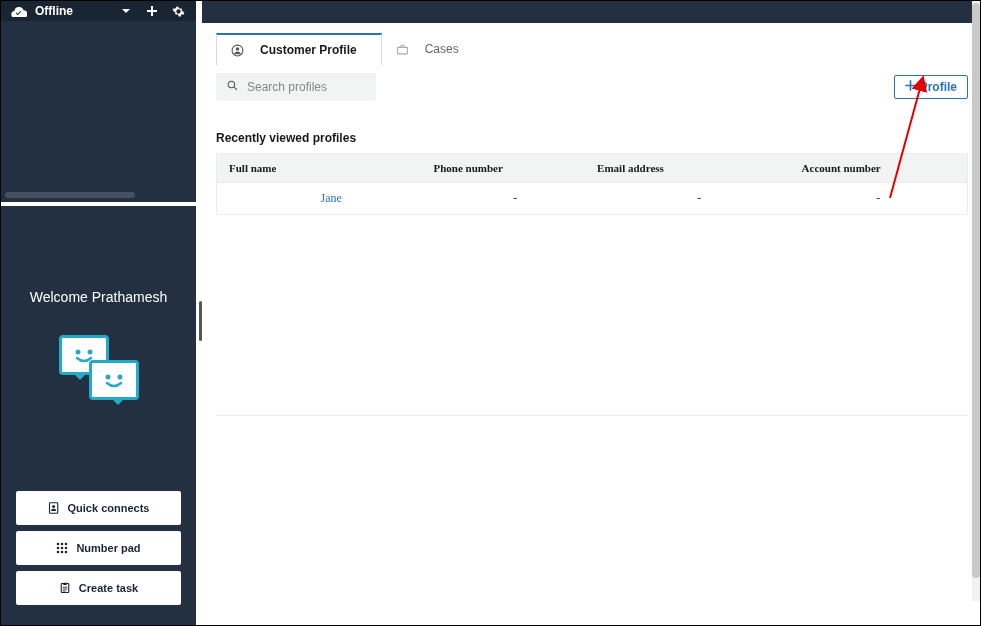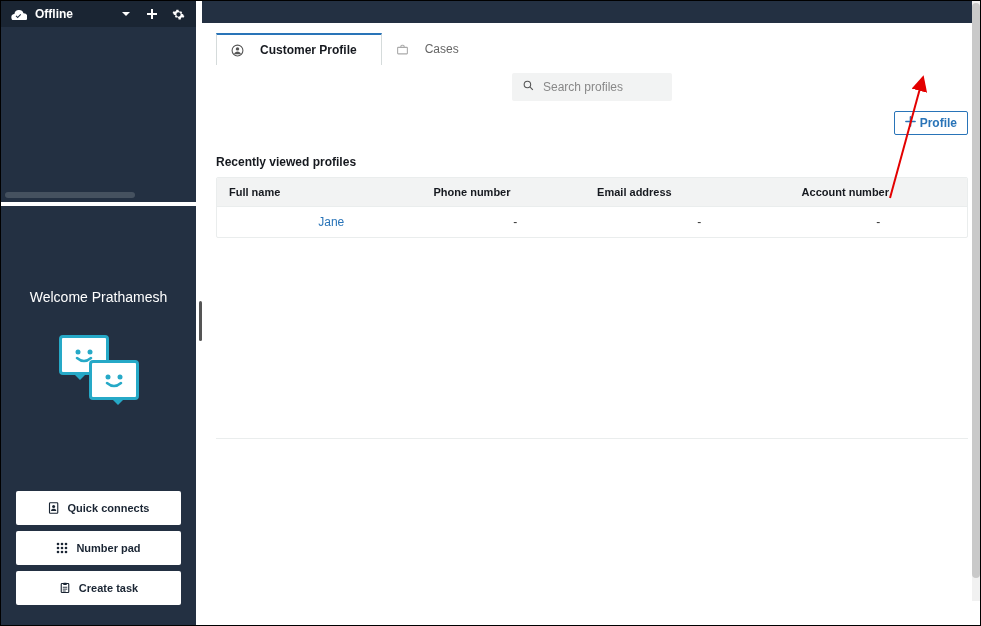--- a/index.html
+++ b/index.html
@@ -21,21 +21,21 @@
     background: #233042;
     color: #fff;
   }
   .sidebar-top {
     flex: 0 0 205px;
     border-bottom: 4px solid #fff;
     position: relative;
     overflow: hidden;
   }
   .status-bar {
-    height: 26px;
+    height: 20px;
     background: #1a2533;
     display: flex;
     align-items: center;
     padding: 4px 8px;
     font-size: 12px;
     font-weight: 700;
     gap: 6px;
   }
   .status-bar .spacer { flex:1; }
   .status-bar .sb-icon {
@@ -149,23 +149,22 @@
   .tab.active {
     border-top:2px solid #2974b8;
     border-left:1px solid #d5dbdb;
     border-right:1px solid #d5dbdb;
     color:#16191f;
     font-weight:600;
   }
   .tab svg{display:block;}
 
   .search-row {
-    display:flex;align-items:center;gap:10px;
-    margin-bottom:20px;
-    flex-direction:column;
+    display:flex;align-items:center;gap:16px;
+    margin-bottom:30px;
   }
   .search-box {
     background:#f2f3f3;
     display:flex;align-items:center;gap:8px;
     padding:6px 10px;
     font-size:12px;color:#666;
     border-radius:2px;
     width:160px;
   }
   .search-box input{
@@ -190,20 +189,21 @@
     font-weight:700;font-size:12px;
     color:#16191f;
     margin-bottom:8px;
   }
 
   .profiles-table {
     border:1px solid #eaeded;
     border-radius:2px;
     overflow:hidden;
     margin-bottom: 40px;
+    font-family: Liberation Serif, serif;
   }
   .pt-head{
     background:#f2f3f3;
     display:grid;
     grid-template-columns: 2fr 1.6fr 2fr 1.5fr;
     padding: 8px 12px;
     font-size:11px;font-weight:700;color:#16191f;
     border-bottom:1px solid #eaeded;
   }
   .pt-row{

